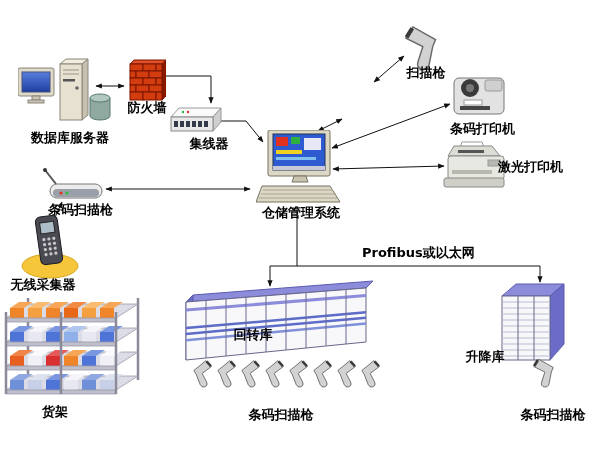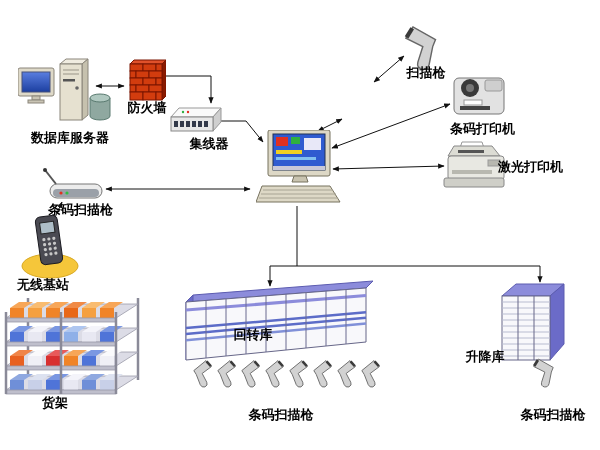--- a/index.html
+++ b/index.html
@@ -167,20 +167,21 @@
         <rect x="20" y="27" width="40" height="3" fill="#80c0f0"></rect>
         <rect x="17" y="36" width="52" height="4" fill="#c8c8d8"></rect>
       </g>
       <polygon points="38,46 50,46 52,52 36,52" fill="#c9c4b0" stroke="#77725f"></polygon>
       <polygon points="6,56 74,56 84,72 0,72" fill="#ddd8c6" stroke="#77725f"></polygon>
       <line x1="7" y1="60" x2="77" y2="60" stroke="#a8a494"></line>
       <line x1="5" y1="64" x2="80" y2="64" stroke="#a8a494"></line>
       <line x1="3" y1="68" x2="82" y2="68" stroke="#a8a494"></line>
     </svg>
   </div>
+  <div class="lbl" style="left:258px;top:206px;width:86px">仓储管理系统</div>
 
   <div class="node" style="left:40px;top:168px">
     <svg width="70" height="36" viewBox="0 0 70 36">
       <line x1="16" y1="16" x2="5" y2="2" stroke="#555" stroke-width="2"></line>
       <circle cx="5" cy="2" r="2" fill="#333"></circle>
       <rect x="10" y="16" width="52" height="14" rx="7" fill="#ececec" stroke="#777"></rect>
       <rect x="13" y="21" width="46" height="8" rx="4" fill="#9aa0a8"></rect>
       <circle cx="21" cy="25" r="1.6" fill="#e03020"></circle>
         <circle cx="27" cy="25" r="1.6" fill="#30c040"></circle>
     </svg>
@@ -203,21 +204,21 @@
           <circle cx="26" cy="35" r="1.6"></circle>
             <circle cx="31" cy="35" r="1.6"></circle>
             <circle cx="36" cy="35" r="1.6"></circle>
           <circle cx="26" cy="40" r="1.6"></circle>
             <circle cx="31" cy="40" r="1.6"></circle>
             <circle cx="36" cy="40" r="1.6"></circle>
         </g>
       </g>
     </svg>
   </div>
-  <div class="lbl" style="left:8px;top:278px;width:70px">无线基站</div>
+  <div class="lbl" style="left:8px;top:278px;width:70px">无线采集器</div>
 
   <div class="node" style="left:0px;top:296px">
     <svg width="145" height="102" viewBox="0 0 145 102">
       <g stroke="#8a8a98" stroke-width="2.5">
         <line x1="28" y1="84" x2="28" y2="2"></line>
           <line x1="138" y1="84" x2="138" y2="2"></line>
       </g>
 
       <path d="M6,94 L116,94 L138,80 L28,80 Z" fill="#dcdce6" stroke="#9a9aa8" stroke-width="0.8"></path>
       <g>
@@ -286,21 +287,21 @@
           <path d="M100,12 L114,12 L123,6 L109,6 Z" fill="#f7a658"></path>
       </g>
       <rect x="6" y="22" width="110" height="4" fill="#bfbfcc" stroke="#9a9aa8" stroke-width="0.8"></rect>
       <g stroke="#8a8a98" stroke-width="2.5">
         <line x1="6" y1="98" x2="6" y2="16"></line>
           <line x1="61" y1="98" x2="61" y2="16"></line>
           <line x1="116" y1="98" x2="116" y2="16"></line>
       </g>
     </svg>
   </div>
-  <div class="lbl" style="left:30px;top:396px;width:50px">货架</div>
+  <div class="lbl" style="left:30px;top:405px;width:50px">货架</div>
 
   <div class="node" style="left:180px;top:276px">
     <svg width="196" height="92" viewBox="0 0 196 92">
       <polygon points="6,26 186,12 193,5 13,19" fill="#8c8cdb" stroke="#5c5cb0"></polygon>
       <polygon points="6,26 13,19 13,77 6,84" fill="#6b6bc8" stroke="#5c5cb0"></polygon>
       <polygon points="6,26 186,12 186,66 6,84" fill="#f8f8fb" stroke="#666688"></polygon>
       <g stroke="#8c8cdb" stroke-width="3">
           <path d="M6,34.1 L186,19.6"></path>
         </g>
       <g stroke="#5c6cc8" stroke-width="2.5">
@@ -388,14 +389,15 @@
 
   <div class="node" style="left:530px;top:354px">
     <svg width="26" height="38" viewBox="0 0 28 34">
       <g transform="translate(28,0) scale(-1,1)">
           <use href="#gun-shape"></use>
         </g>
     </svg>
   </div>
   <div class="lbl" style="left:518px;top:408px;width:70px">条码扫描枪</div>
 
+  <div class="lbl lbl-left" style="left:362px;top:246px;width:120px">Profibus或以太网</div>
 
 </div>
 
 </body></html>

